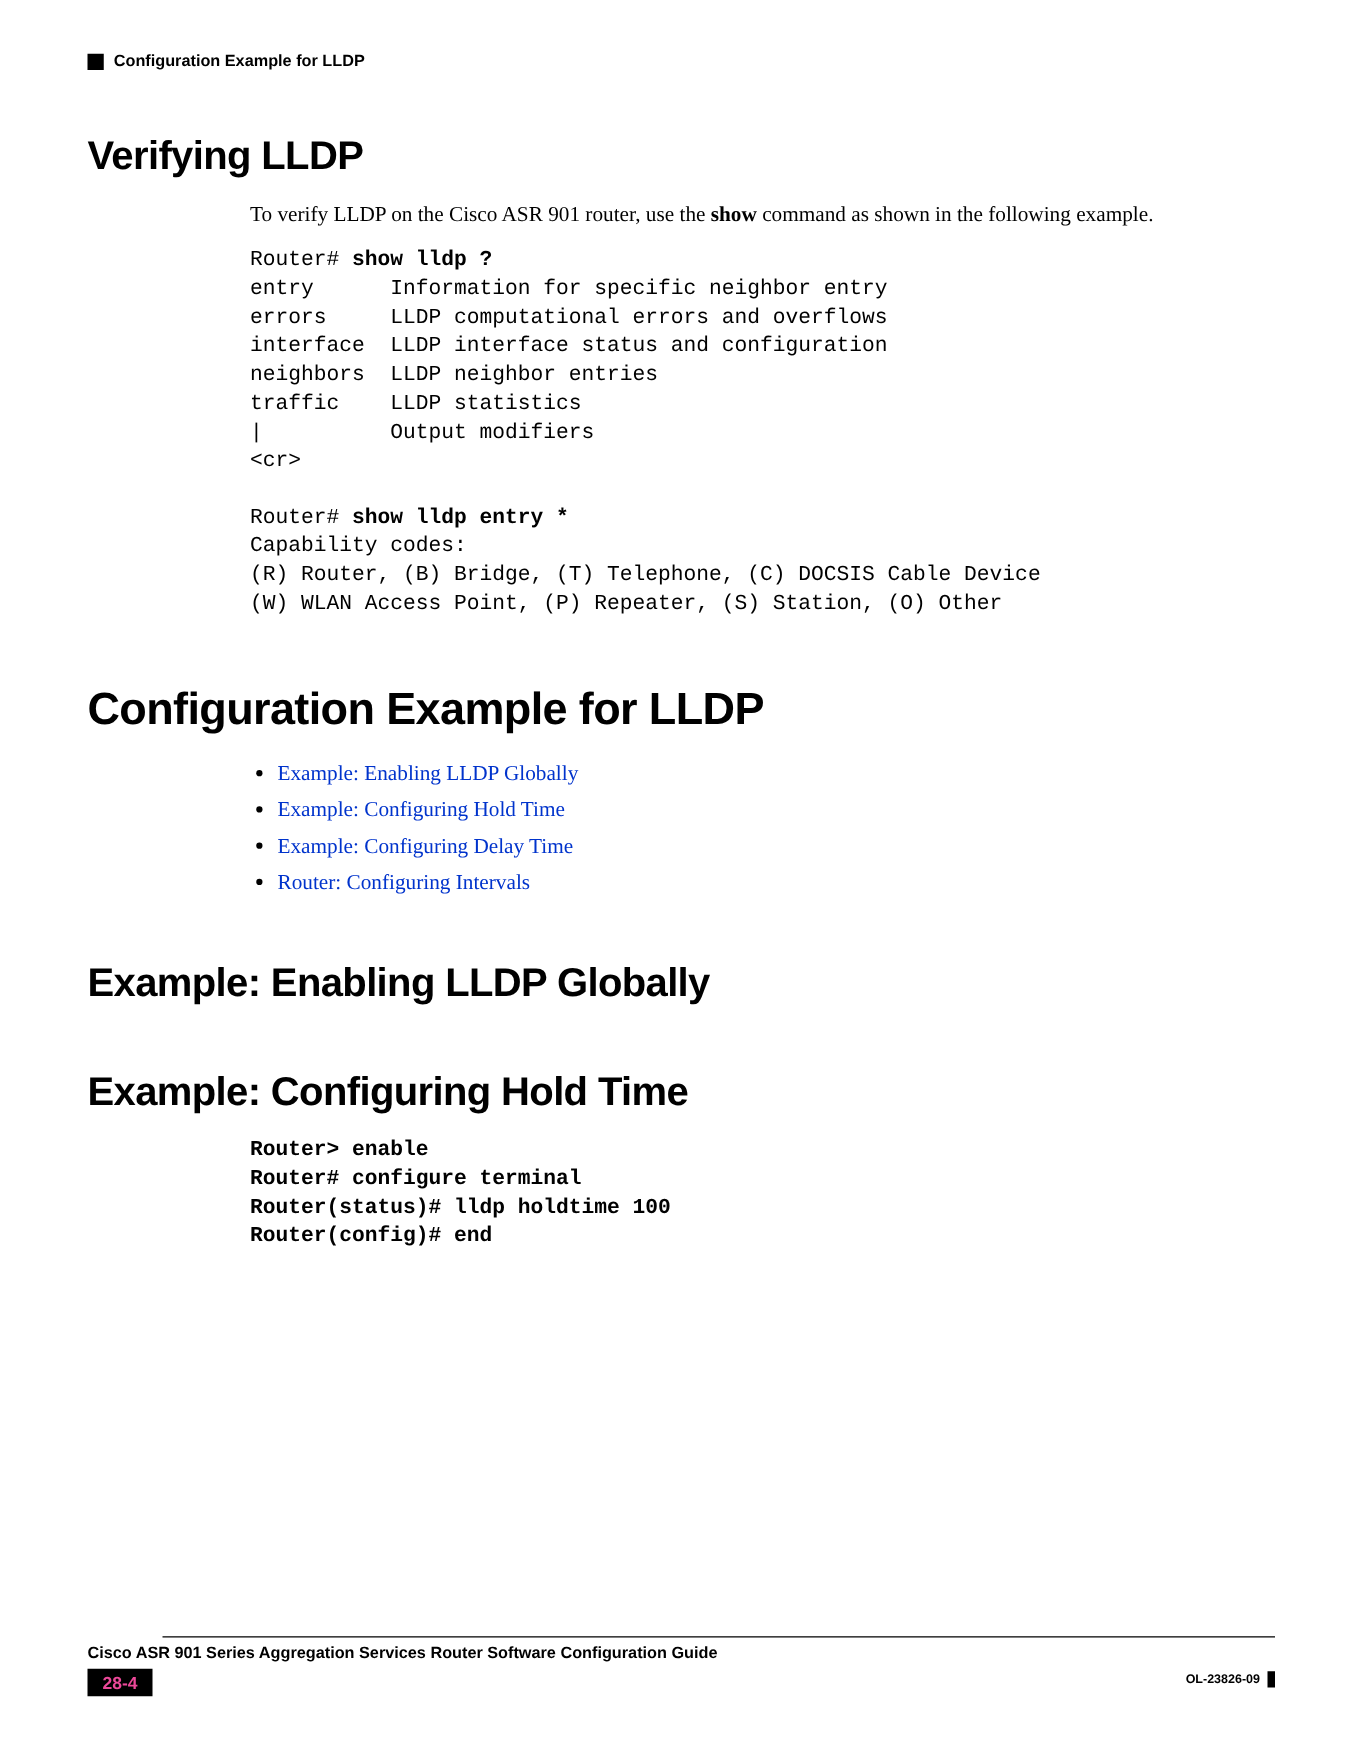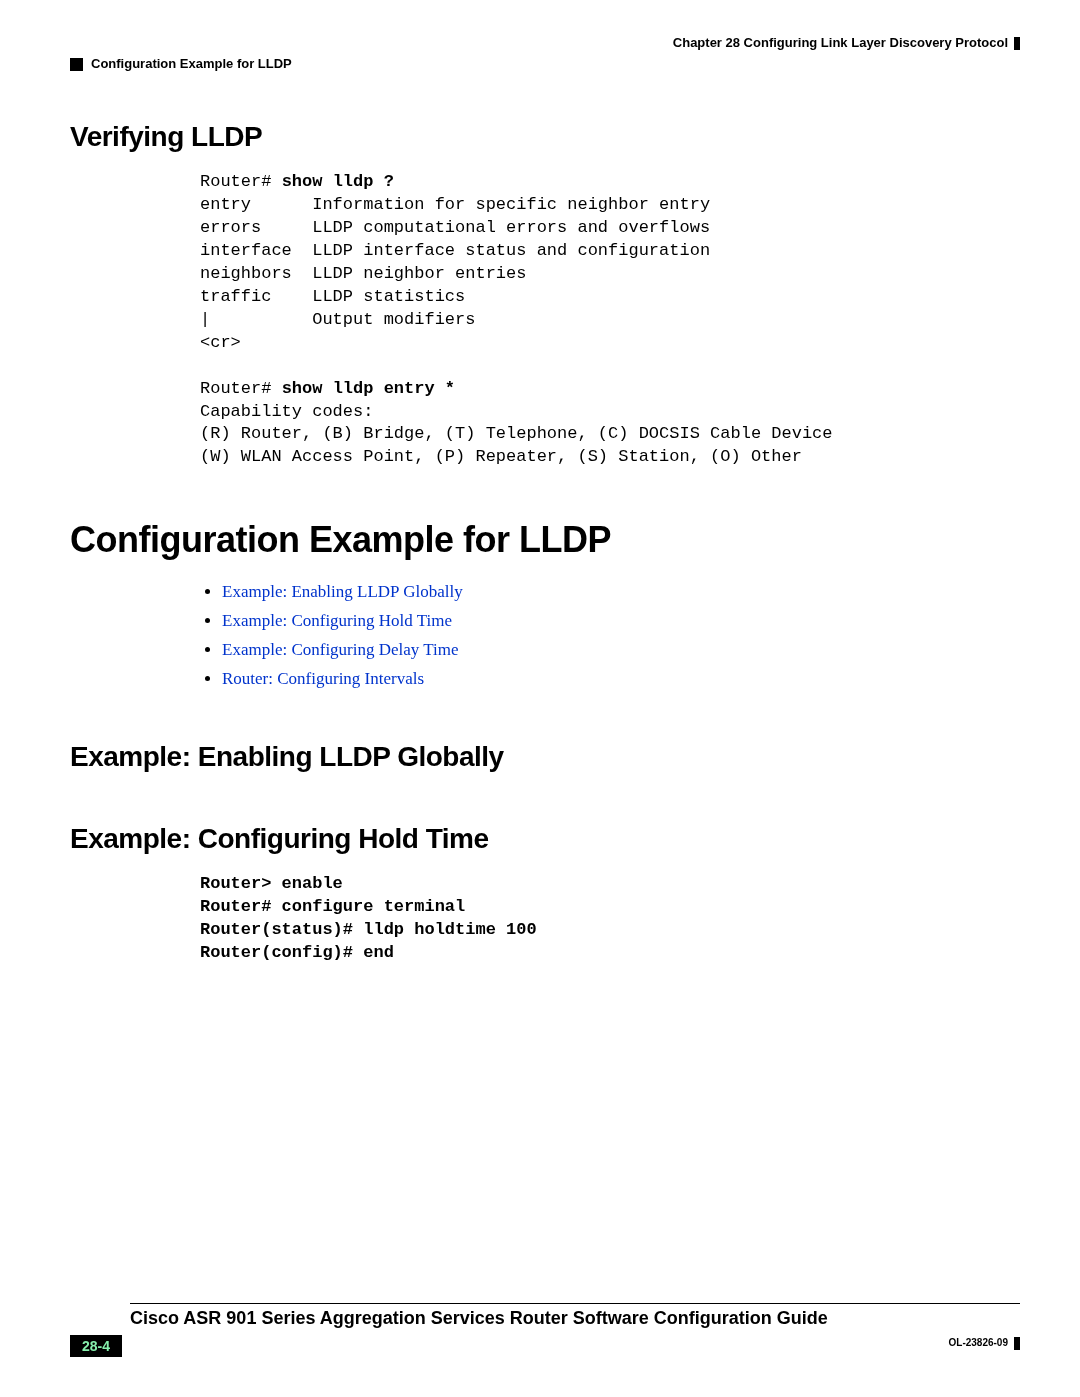--- a/index.html
+++ b/index.html
@@ -43,21 +43,21 @@
     display: inline-block;
     width: 13px;
     height: 13px;
     background: #000;
     vertical-align: middle;
     margin-right: 8px;
   }
   h2.section {
     font-family: Arial, Helvetica, sans-serif;
     font-weight: bold;
-    font-size: 28px;
+    font-size: 32px;
     margin: 50px 0 18px 0;
     letter-spacing: -0.5px;
   }
   h1.section-big {
     font-family: Arial, Helvetica, sans-serif;
     font-weight: bold;
     font-size: 36px;
     margin: 50px 0 20px 0;
     letter-spacing: -0.5px;
   }
@@ -94,33 +94,32 @@
     left: 70px;
     right: 60px;
   }
   .footer-rule {
     border-top: 1.5px solid #000;
     margin-left: 60px;
     margin-bottom: 4px;
   }
   .footer-title {
     font-family: Arial, Helvetica, sans-serif;
-    font-size: 18px;
+    font-size: 13px;
     font-weight: bold;
-    margin-left: 60px;
   }
   .footer-row {
     margin-top: 6px;
     position: relative;
     height: 22px;
   }
   .page-badge {
     display: inline-block;
     background: #000;
-    color: #86efac;
+    color: #ec4899;
     font-family: Arial, Helvetica, sans-serif;
     font-weight: bold;
     font-size: 14px;
     padding: 3px 12px;
   }
   .footer-right {
     position: absolute;
     right: 0;
     top: 2px;
     font-family: Arial, Helvetica, sans-serif;
@@ -135,29 +134,29 @@
     vertical-align: middle;
     margin-left: 6px;
   }
 </style>
 </head>
 <body>
 
 <div class="page">
 
   <div class="header">
-    <div class="header-right">
-      <span>Chapter 28      Configuring Link Layer Discovery Protocol</span><span class="bar"></span>
-    </div>
     <div class="header-left">
       <span class="square"></span><span>Configuration Example for LLDP</span>
     </div>
   </div>
 
   <h2 class="section">Verifying LLDP</h2>
+  <div class="body-text">
+    <p><span>To verify LLDP on the Cisco ASR 901 router, use the </span><b>show</b><span> command as shown in the following example.</span></p>
+  </div>
   <div class="code"><span>Router# </span><b>show lldp ?</b>
 <span>entry      Information for specific neighbor entry</span>
 <span>errors     LLDP computational errors and overflows</span>
 <span>interface  LLDP interface status and configuration</span>
 <span>neighbors  LLDP neighbor entries</span>
 <span>traffic    LLDP statistics</span>
 <span>|          Output modifiers</span>
 <span>&lt;cr&gt;</span>
 <span></span>
 <span>Router# </span><b>show lldp entry *</b>

